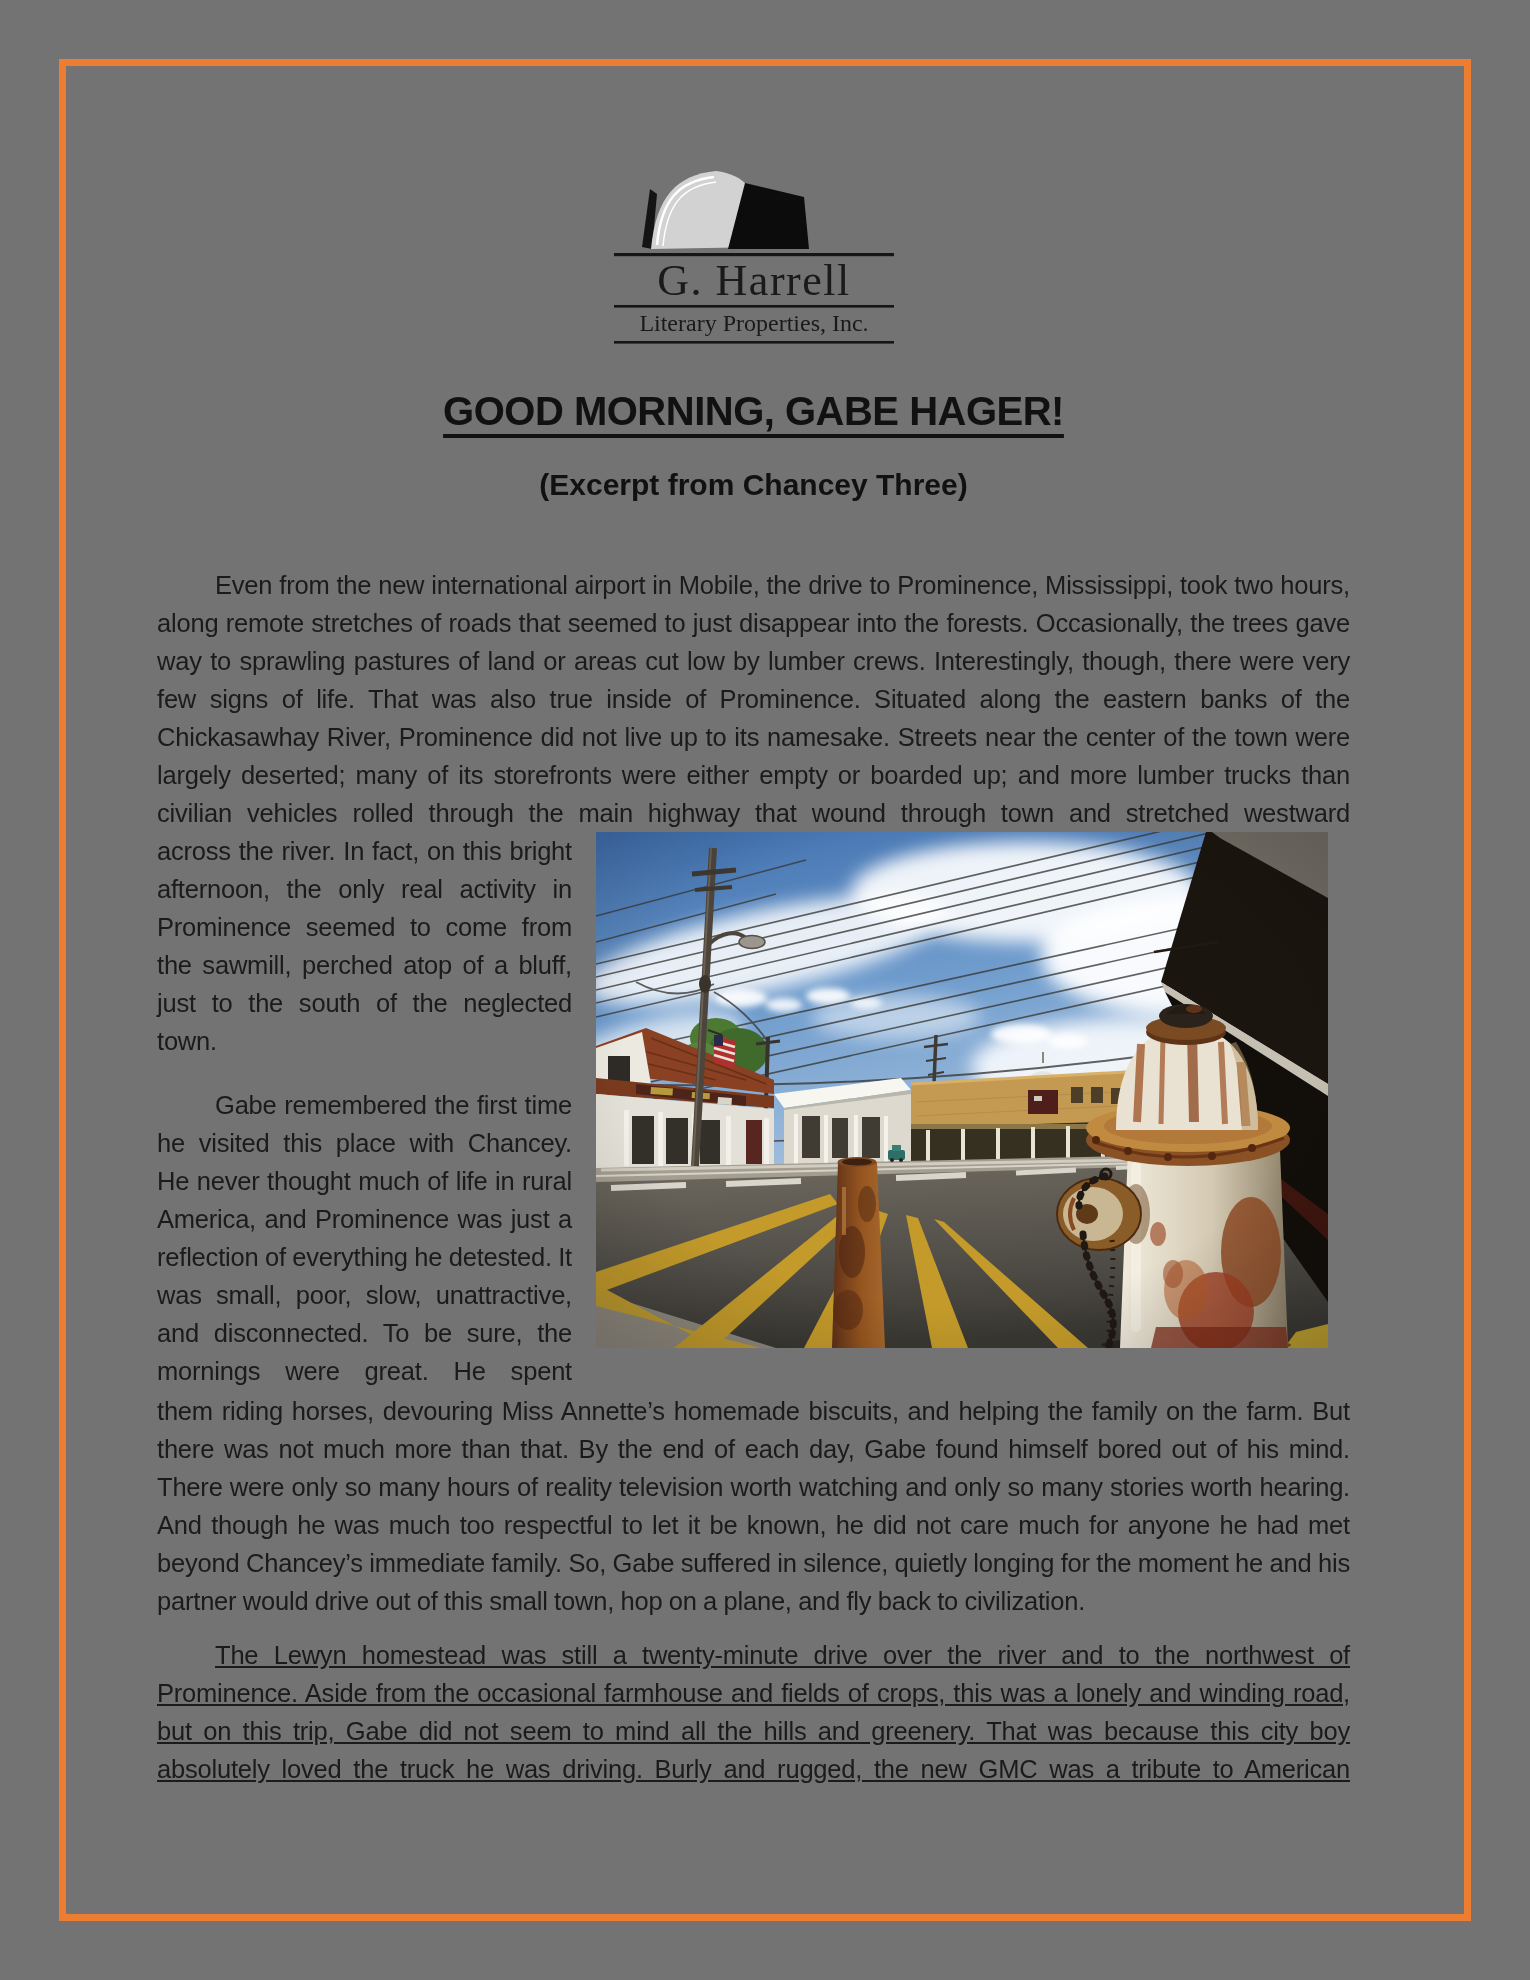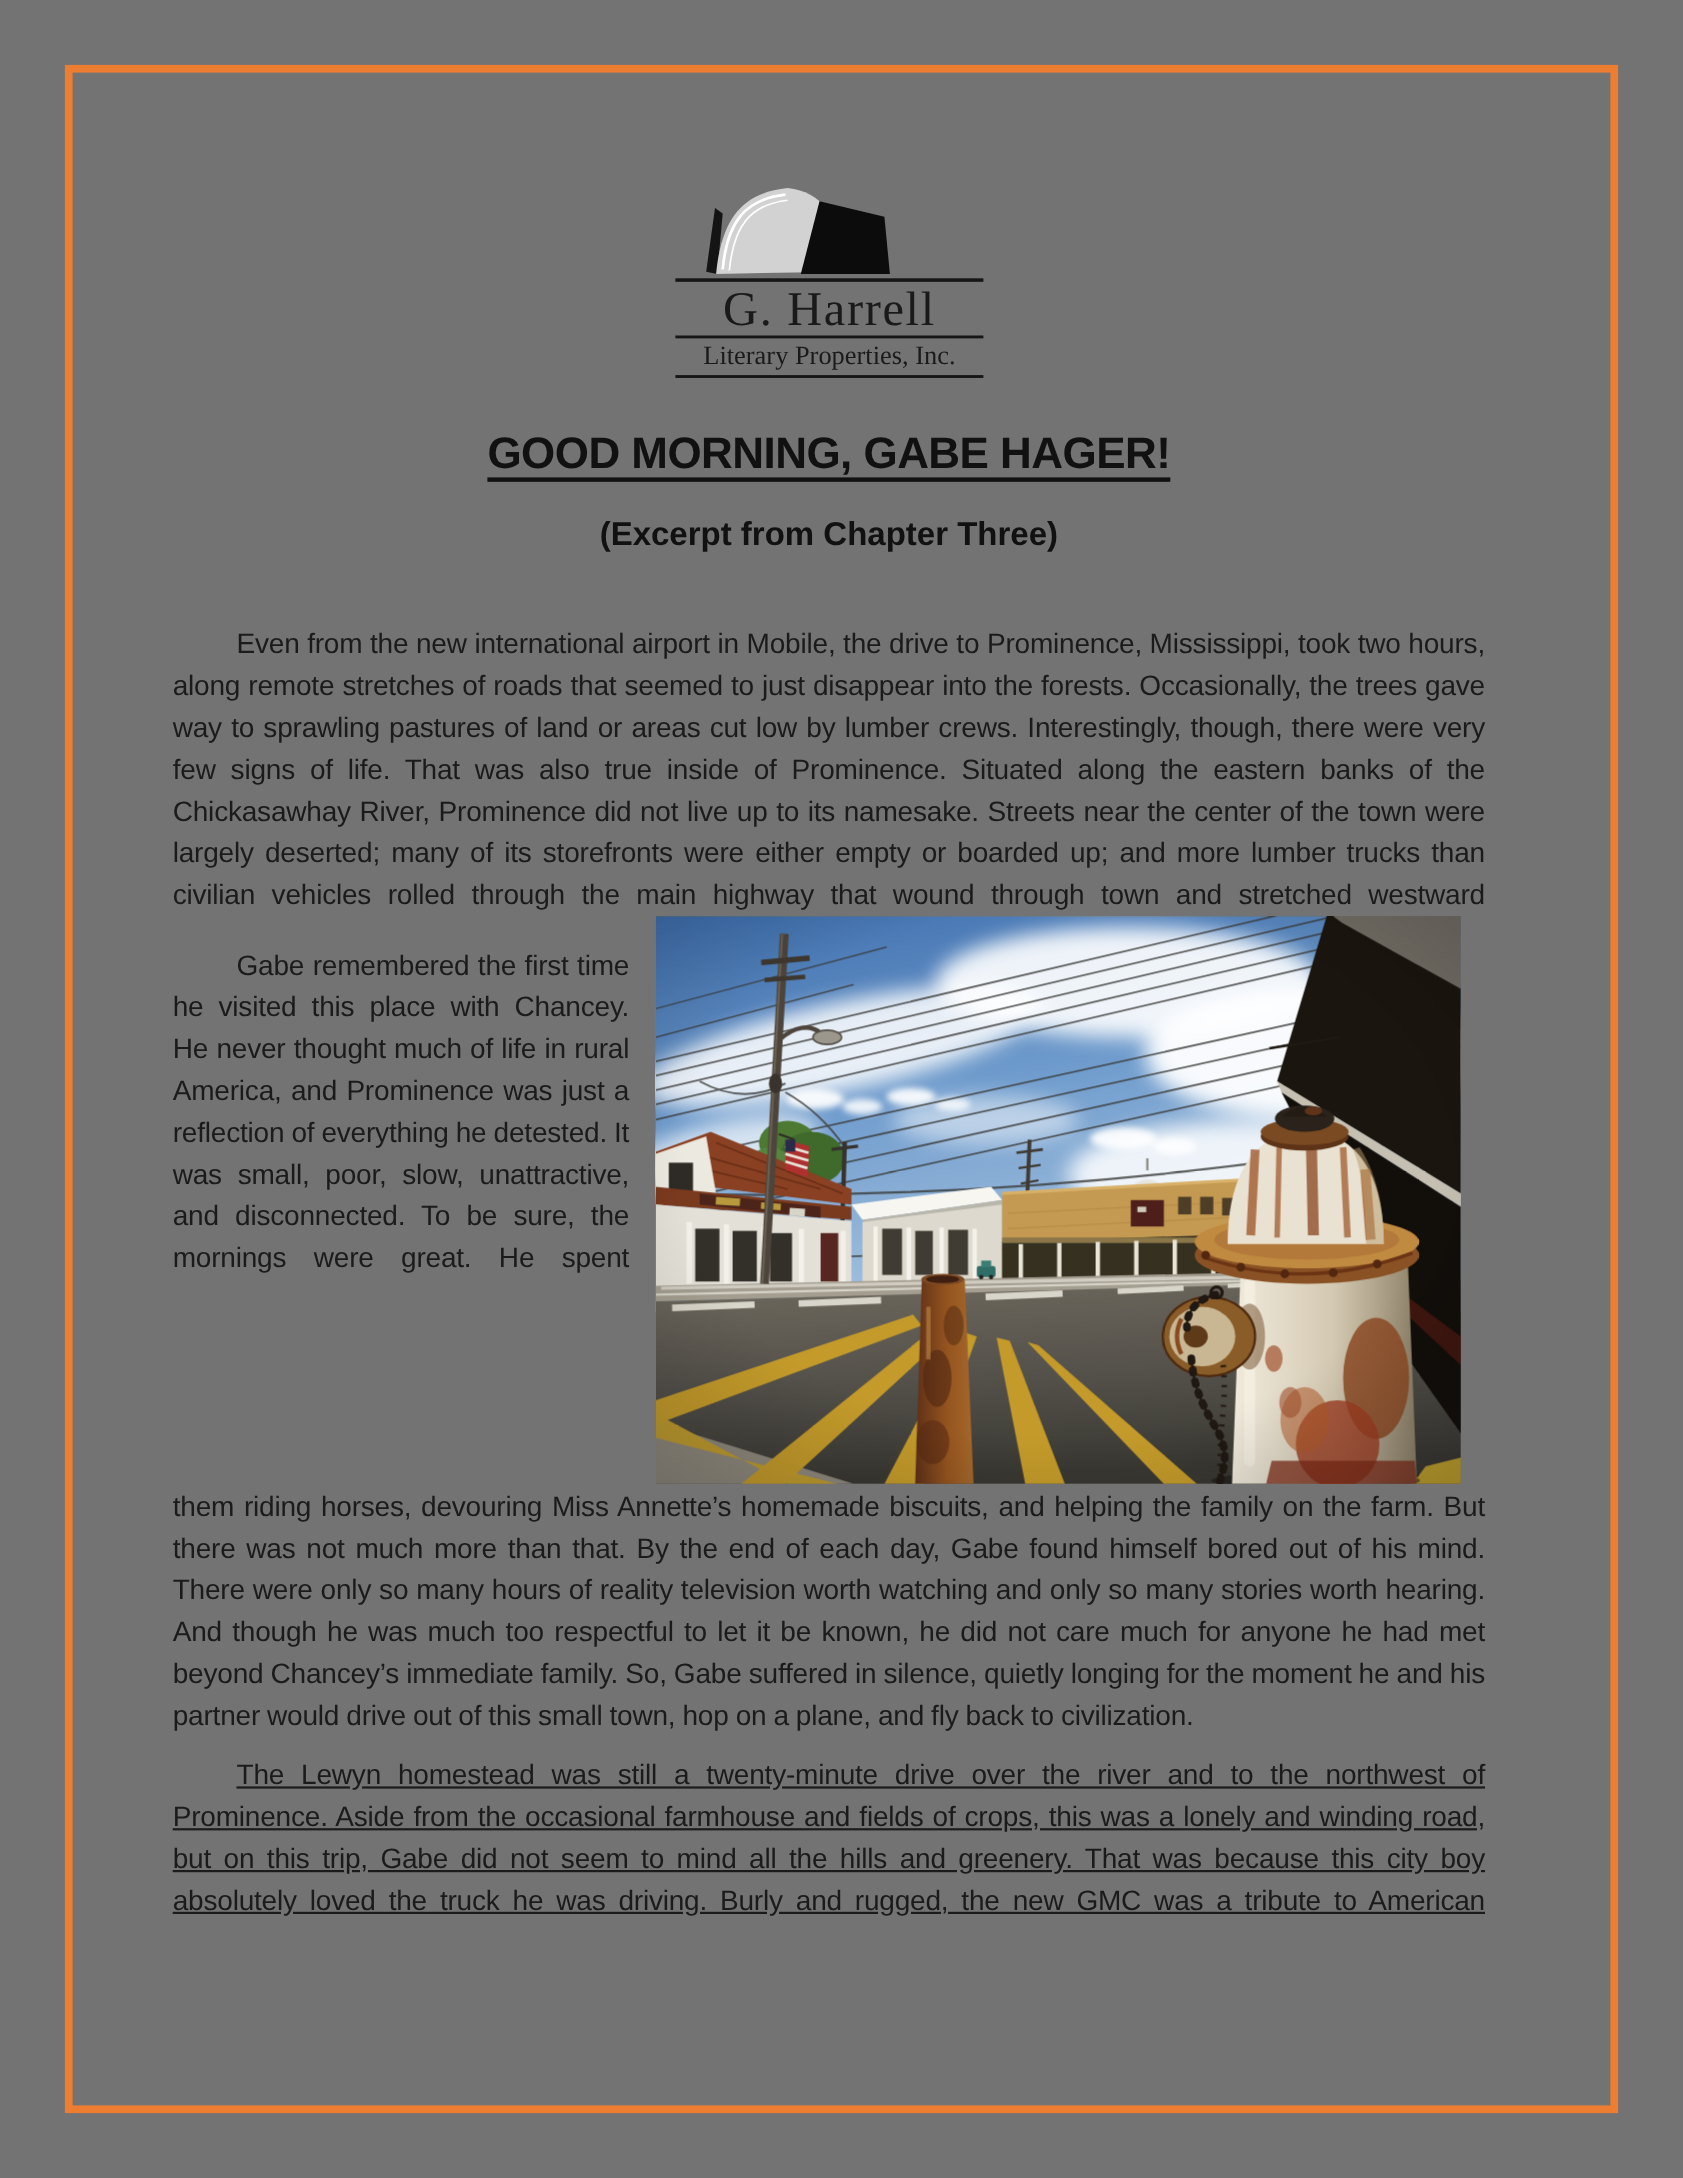--- a/index.html
+++ b/index.html
@@ -63,26 +63,27 @@
 
         <rect x="10" y="98" width="280" height="3.2" fill="#161616"></rect>
         <text x="150" y="140" text-anchor="middle" font-family="Liberation Serif, serif" font-size="44" fill="#1a1a1a" letter-spacing="1.5">G. Harrell</text>
         <rect x="10" y="150" width="280" height="2.6" fill="#161616"></rect>
         <text x="150" y="176" text-anchor="middle" font-family="Liberation Serif, serif" font-size="24" fill="#1a1a1a">Literary Properties, Inc.</text>
         <rect x="10" y="186" width="280" height="2.6" fill="#161616"></rect>
       </svg>
     </div>
 
     <div class="doc-title">GOOD MORNING, GABE HAGER!</div>
-    <div class="doc-subtitle">(Excerpt from Chapter Three)</div>
+    <div class="doc-subtitle">(Excerpt from Chancey Three)</div>
 
     <div class="body-text jpara jlast indent para1-lead">Even from the new international airport in Mobile, the drive to Prominence, Mississippi, took two hours, along remote stretches of roads that seemed to just disappear into the forests. Occasionally, the trees gave way to sprawling pastures of land or areas cut low by lumber crews. Interestingly, though, there were very few signs of life. That was also true inside of Prominence. Situated along the eastern banks of the Chickasawhay River, Prominence did not live up to its namesake. Streets near the center of the town were largely deserted; many of its storefronts were either empty or boarded up; and more lumber trucks than civilian vehicles rolled through the main highway that wound through town and stretched westward</div>
 
     <div class="wrap-row">
       <div class="wrap-left body-text">
+        <div class="jpara">across the river. In fact, on this bright afternoon, the only real activity in Prominence seemed to come from the sawmill, perched atop of a bluff, just to the south of the neglected town.</div>
         <div class="jpara jlast indent p2">Gabe remembered the first time he visited this place with Chancey. He never thought much of life in rural America, and Prominence was just a reflection of everything he detested. It was small, poor, slow, unattractive, and disconnected. To be sure, the mornings were great. He spent</div>
       </div>
 
       <div class="photo-wrap">
         <svg width="732" height="516" viewBox="0 0 732 516">
           <defs>
             <linearGradient id="skyG" x1="0" y1="0" x2="0.35" y2="1">
               <stop offset="0" stop-color="#3f6fae"></stop>
               <stop offset="0.5" stop-color="#6f9ccd"></stop>
               <stop offset="1" stop-color="#a9c4e0"></stop>

